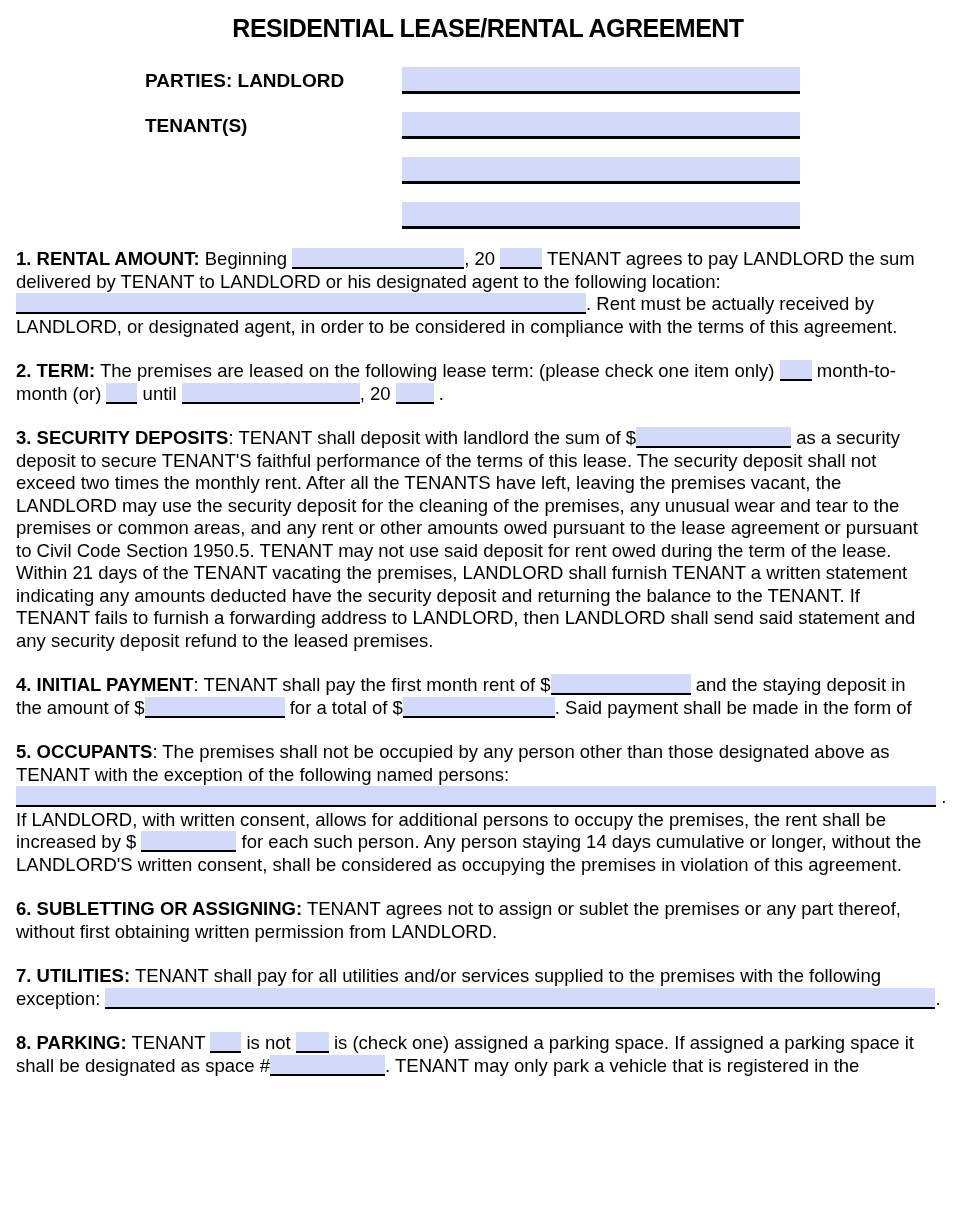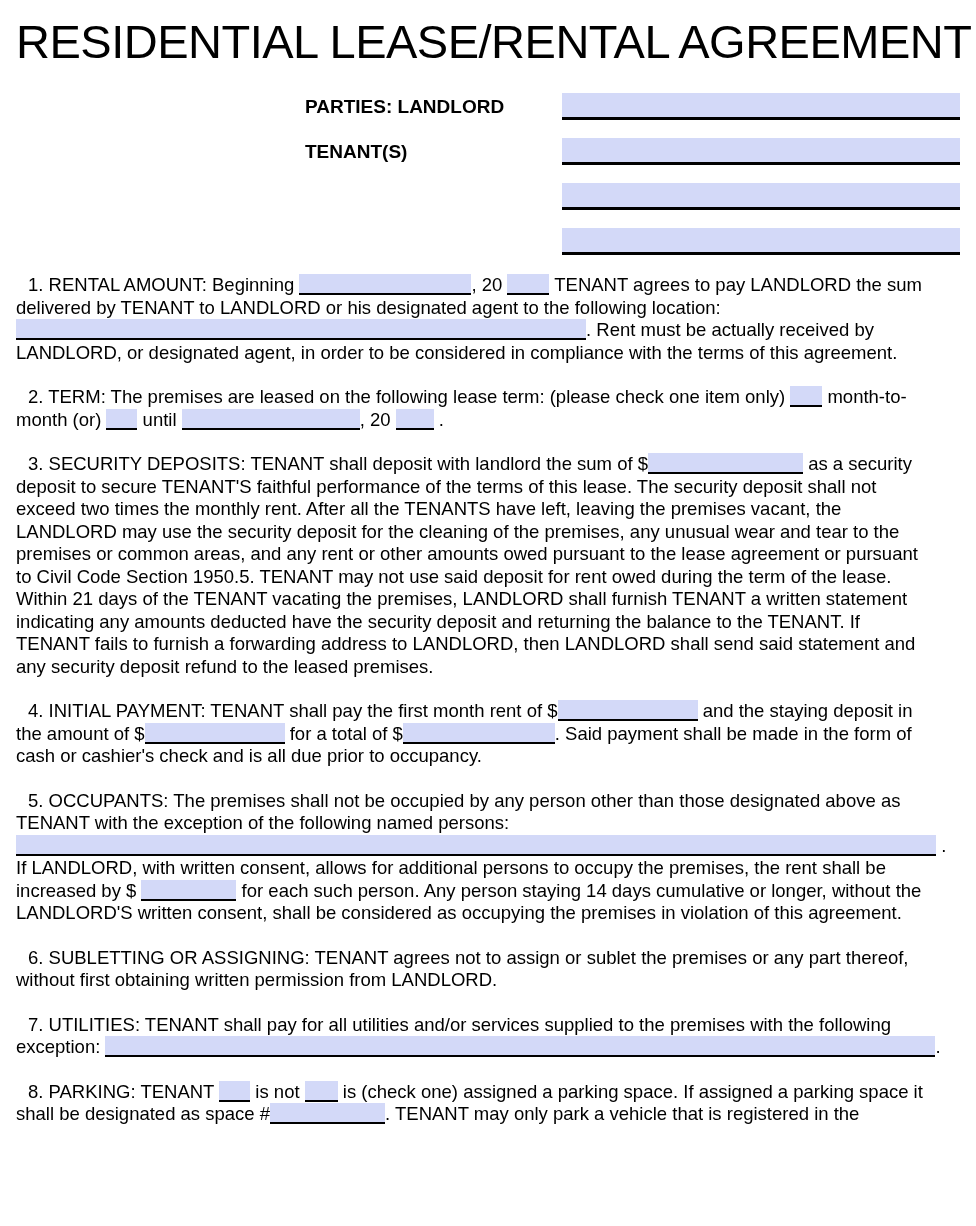--- a/index.html
+++ b/index.html
@@ -6,45 +6,45 @@
   html, body { margin: 0; padding: 0; background: #ffffff; }
   body {
     width: 976px;
     font-family: "Liberation Sans", sans-serif;
     color: var(--ink);
     -webkit-font-smoothing: antialiased;
   }
   .doc { padding: 12px 16px 10px 16px; width: 944px; }
 
   .title {
-    font-size: 47px;
-    font-weight: normal;
+    font-size: 25px;
+    font-weight: bold;
     letter-spacing: -0.5px;
     text-align: center;
     margin: 2px 0 24px 0;
     white-space: nowrap;
   }
 
   
-  .hrow { display: flex; align-items: flex-start; height: 26px; margin-bottom: 19px; justify-content: flex-end; }
+  .hrow { display: flex; align-items: flex-start; height: 26px; margin-bottom: 19px; }
   .hlabel {
     width: 257px; margin-left: 129px; flex: 0 0 auto;
     font-weight: bold; font-size: 19px; padding-top: 3px; white-space: nowrap;
   }
   .hfield {
     width: 398px; height: 24px; flex: 0 0 auto;
     background: var(--hl);
     border-bottom: 3px solid var(--ink);
   }
 
   
   .sections { margin-top: 20px; }
   .section { margin-bottom: 22px; font-size: 18.5px; }
   .line { white-space: nowrap; height: 22.5px; line-height: 22.5px; }
-  .b { font-weight: normal; margin-left: 12px; }
+  .b { font-weight: bold; }
   .blank {
     display: inline-block;
     background: var(--hl);
     border-bottom: 2px solid var(--ink);
     height: 19px;
     vertical-align: -4px;
   }
 </style>
 </head>
 <body>
@@ -88,21 +88,20 @@
         <div class="line"><span>premises or common areas, and any rent or other amounts owed pursuant to the lease agreement or pursuant</span></div>
         <div class="line"><span>to Civil Code Section 1950.5. TENANT may not use said deposit for rent owed during the term of the lease.</span></div>
         <div class="line"><span>Within 21 days of the TENANT vacating the premises, LANDLORD shall furnish TENANT a written statement</span></div>
         <div class="line"><span>indicating any amounts deducted have the security deposit and returning the balance to the TENANT. If</span></div>
         <div class="line"><span>TENANT fails to furnish a forwarding address to LANDLORD, then LANDLORD shall send said statement and</span></div>
         <div class="line"><span>any security deposit refund to the leased premises.</span></div>
       </div>
       <div class="section">
         <div class="line"><span class="b">4. INITIAL PAYMENT</span><span>: TENANT shall pay the first month rent of $</span><span class="blank" style="width: 140px;"></span><span> and the staying deposit in</span></div>
         <div class="line"><span>the amount of $</span><span class="blank" style="width: 140px;"></span><span> for a total of $</span><span class="blank" style="width: 152px;"></span><span>. Said payment shall be made in the form of</span></div>
-        <div class="line"><span>cash or cashier's check and is all due prior to occupancy.</span></div>
       </div>
       <div class="section">
         <div class="line"><span class="b">5. OCCUPANTS</span><span>: The premises shall not be occupied by any person other than those designated above as</span></div>
         <div class="line"><span>TENANT with the exception of the following named persons:</span></div>
         <div class="line"><span class="blank" style="width: 920px;"></span><span> .</span></div>
         <div class="line"><span>If LANDLORD, with written consent, allows for additional persons to occupy the premises, the rent shall be</span></div>
         <div class="line"><span>increased by $ </span><span class="blank" style="width: 95px;"></span><span> for each such person. Any person staying 14 days cumulative or longer, without the</span></div>
         <div class="line"><span>LANDLORD'S written consent, shall be considered as occupying the premises in violation of this agreement.</span></div>
       </div>
       <div class="section">

